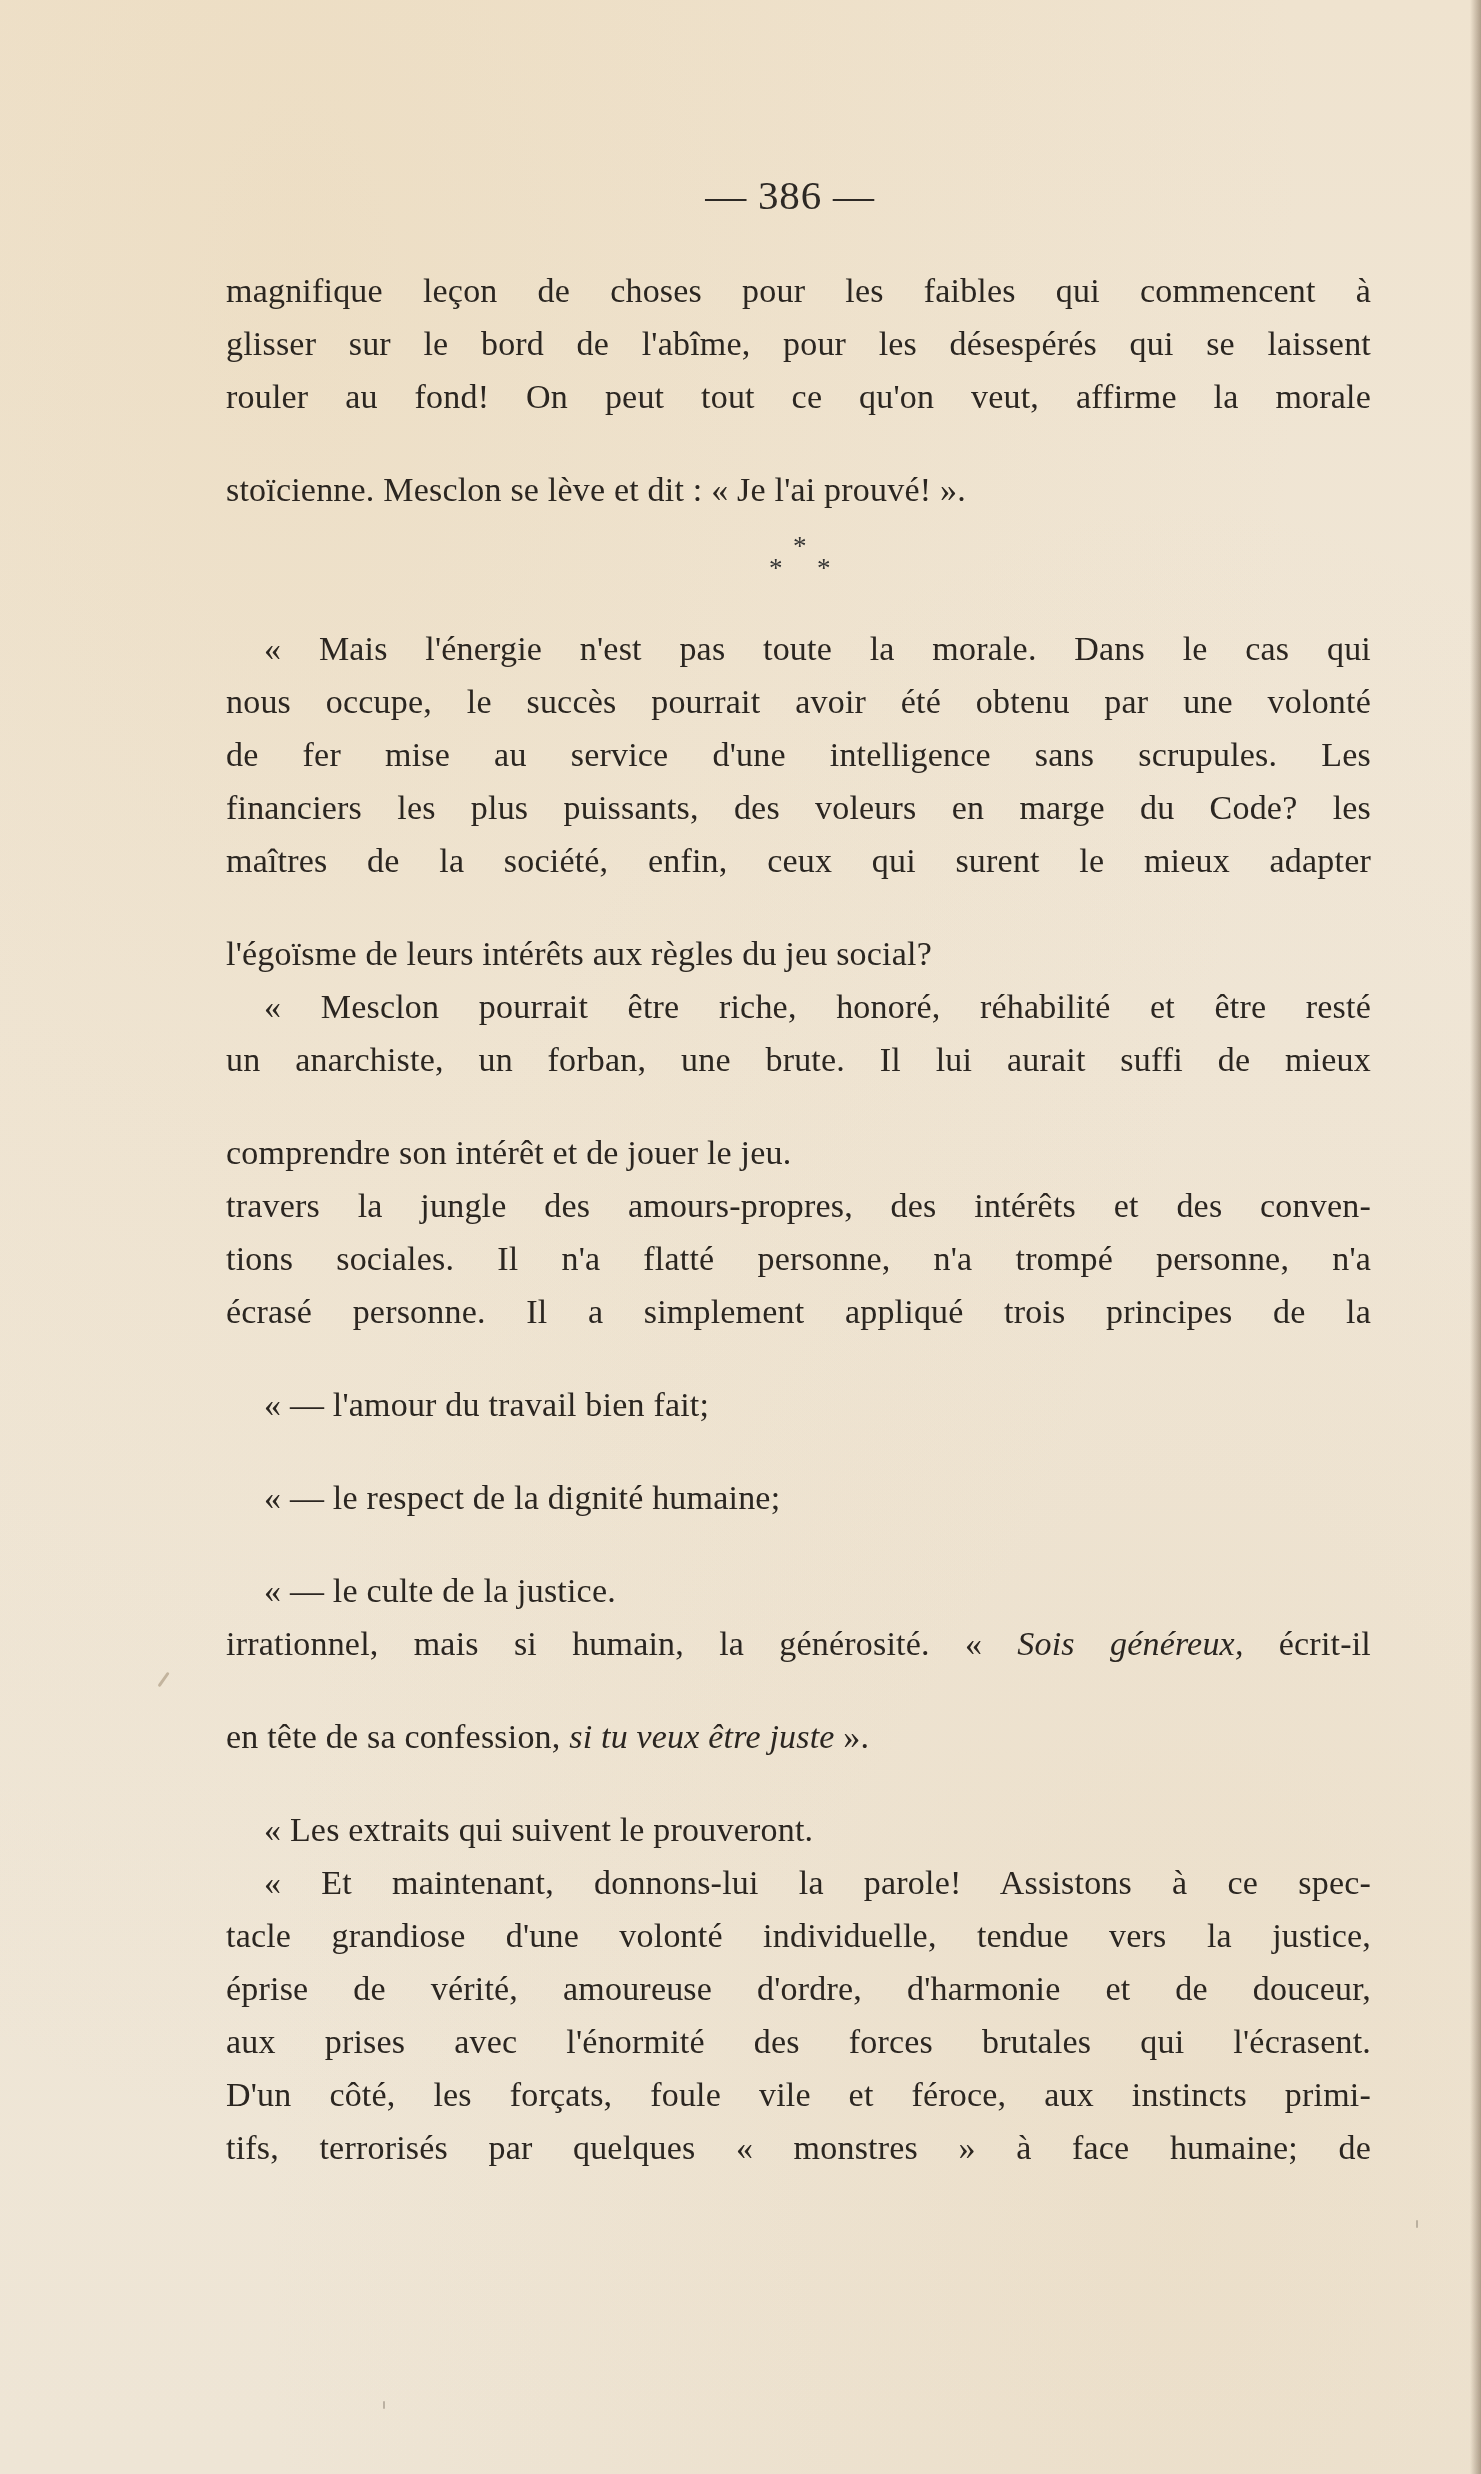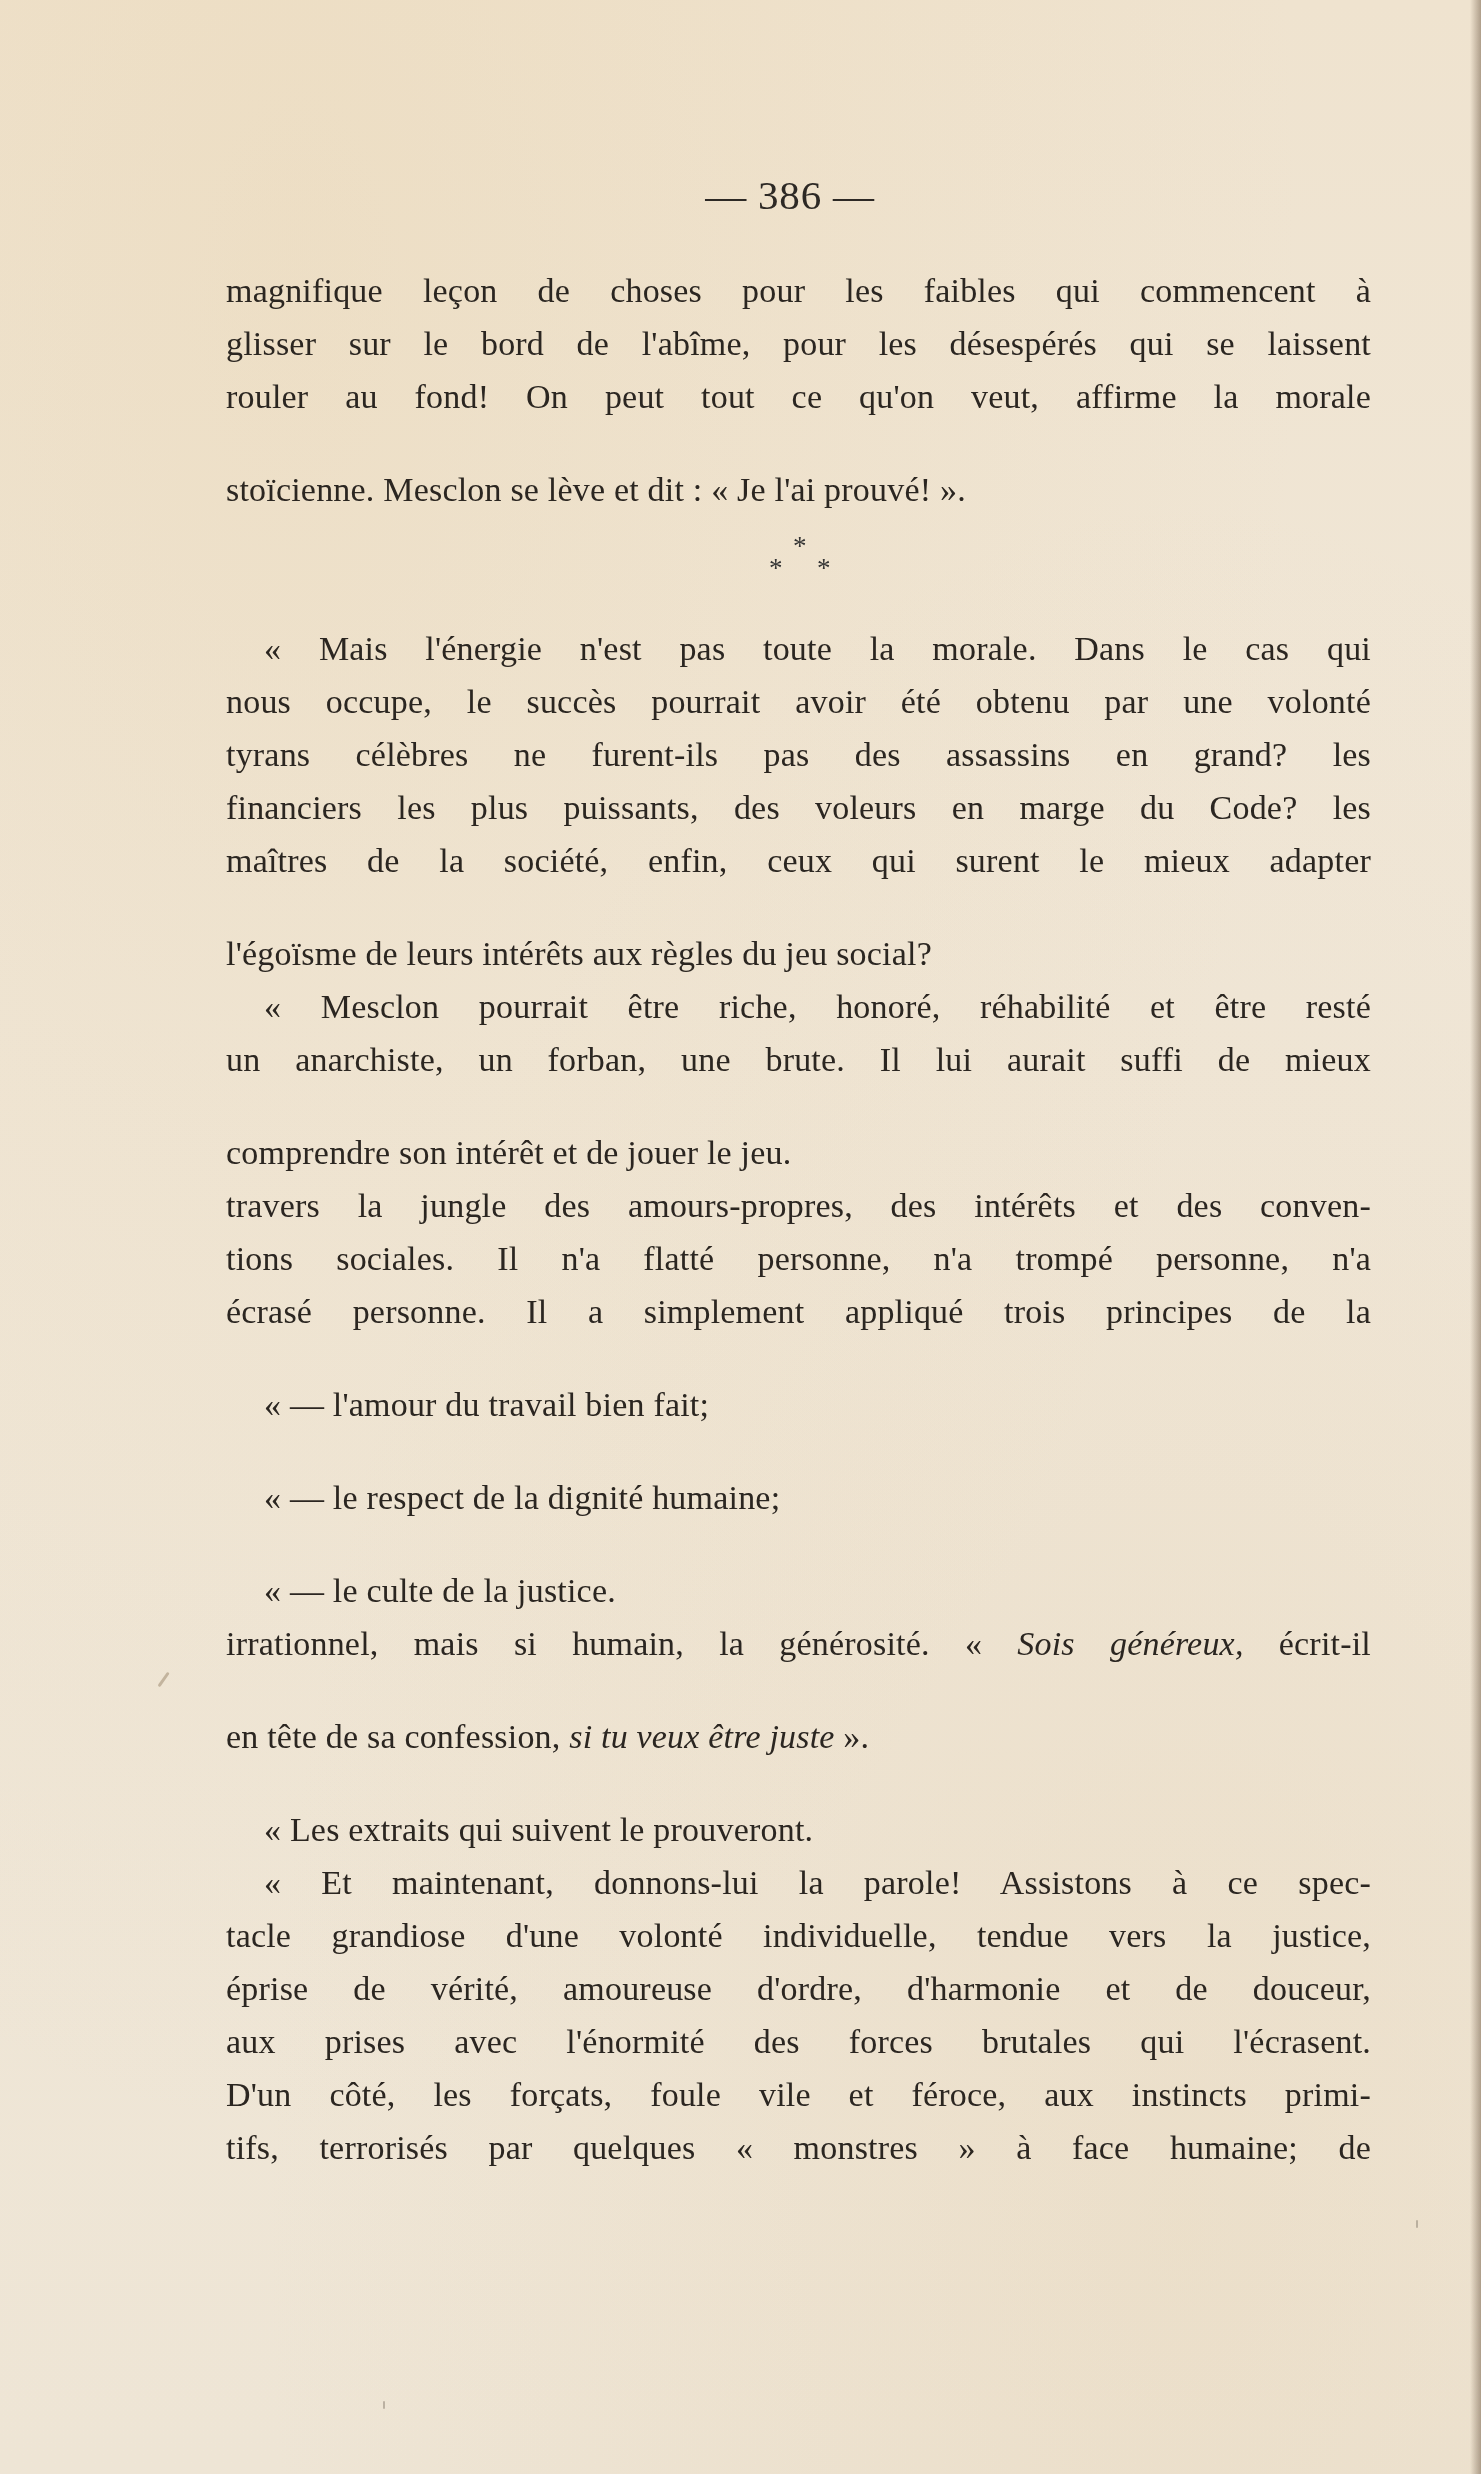--- a/index.html
+++ b/index.html
@@ -124,21 +124,21 @@
 
   <div class="asterism">
     <span class="star s1">*</span>
     <span class="star s2">*</span>
     <span class="star s3">*</span>
   </div>
 
   <div>
     <div class="line indent">« Mais l'énergie n'est pas toute la morale. Dans le cas qui</div>
     <div class="line">nous occupe, le succès pourrait avoir été obtenu par une volonté</div>
-    <div class="line">tyrans célèbres ne furent-ils pas des assassins en grand? les</div>
+    <div class="line">de fer mise au service d'une intelligence sans scrupules. Les</div>
     <div class="line">financiers les plus puissants, des voleurs en marge du Code? les</div>
     <div class="line">maîtres de la société, enfin, ceux qui surent le mieux adapter</div>
     <div class="line last">l'égoïsme de leurs intérêts aux règles du jeu social?</div>
   </div>
 
   <div>
     <div class="line indent">« Mesclon pourrait être riche, honoré, réhabilité et être resté</div>
     <div class="line">un anarchiste, un forban, une brute. Il lui aurait suffi de mieux</div>
     <div class="line last">comprendre son intérêt et de jouer le jeu.</div>
   </div>

